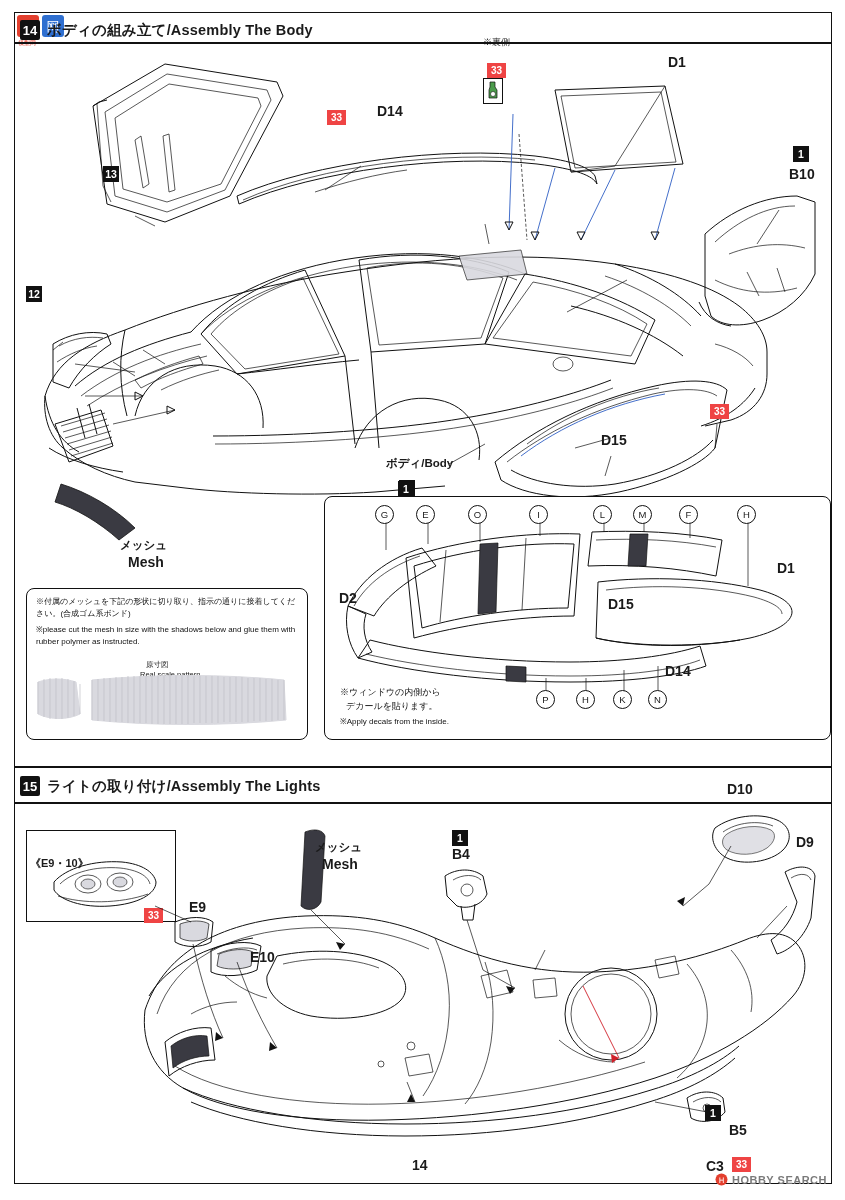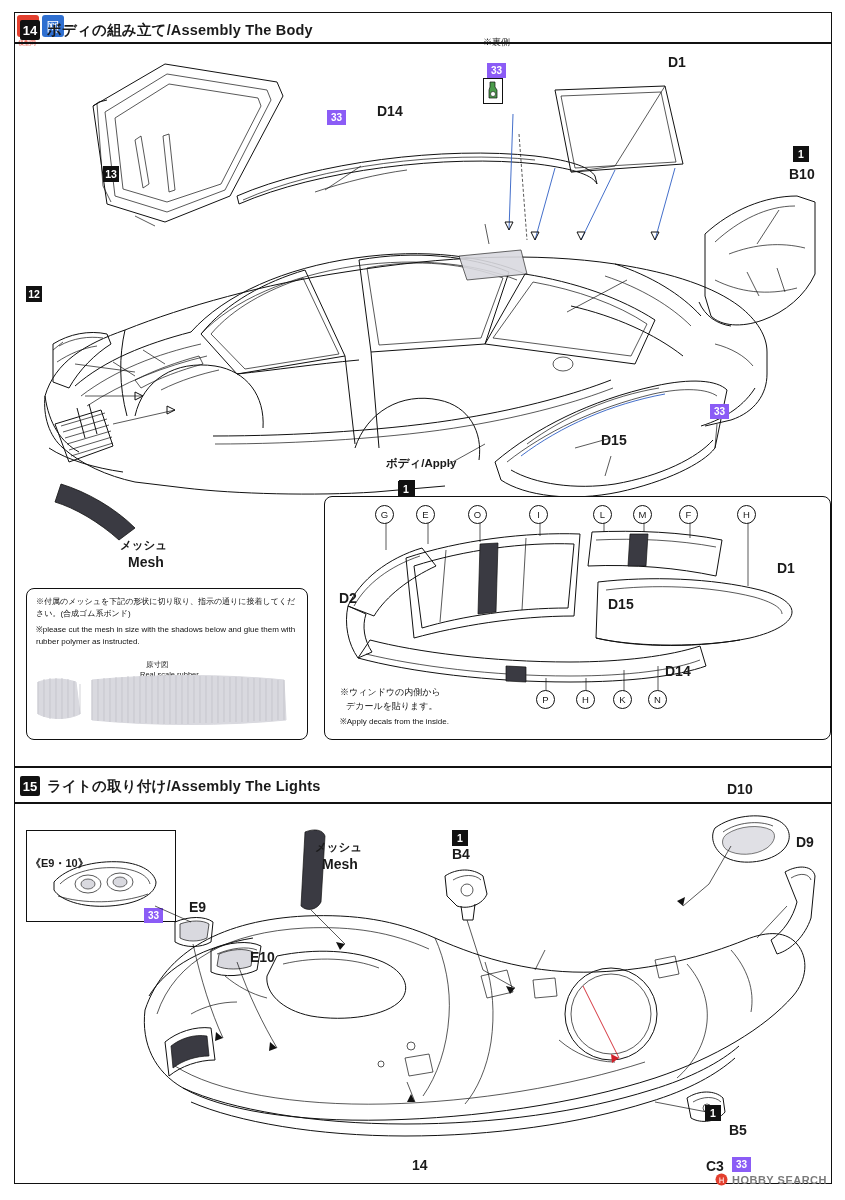--- a/index.html
+++ b/index.html
@@ -20,21 +20,21 @@
 
   
   .lbl{position:absolute;font-size:14px;font-weight:bold;white-space:nowrap;}
   .lbl-sm{position:absolute;font-size:9.5px;white-space:nowrap;}
   .lbl-jp{position:absolute;font-size:11px;white-space:nowrap;}
 
   
   .numbox{position:absolute;width:16px;height:16px;background:#111;color:#fff;font-size:10.5px;font-weight:bold;
           display:flex;align-items:center;justify-content:center;}
   
-  .tagbox{position:absolute;min-width:15px;height:15px;padding:0 2px;background:#8b5cf6;color:#fff;font-size:10px;font-weight:bold;
+  .tagbox{position:absolute;min-width:15px;height:15px;padding:0 2px;background:#ef4444;color:#fff;font-size:10px;font-weight:bold;
           display:flex;align-items:center;justify-content:center;}
 
   
   .bub{position:absolute;width:17px;height:17px;border:1px solid #111;border-radius:50%;
        font-size:9.5px;display:flex;align-items:center;justify-content:center;background:#fff;}
 
   
   .box{position:absolute;border:1px solid #111;box-sizing:border-box;background:#fff;}
   .box-round{border-radius:8px;}
 
@@ -222,21 +222,21 @@
       <path class="ln" d="M640 196 l-4 -8 l8 0 z" fill="#2f5fc4" stroke="#2f5fc4"></path>
       <path class="ln" d="M128 352 l-8 -4 l0 8 z" fill="#111"></path>
       <path class="ln" d="M160 366 l-8 -4 l0 8 z" fill="#111"></path>
     </g>
   </svg>
 
   <div class="lbl" style="left:668px;top:54px;">D1</div>
   <div class="lbl" style="left:377px;top:103px;">D14</div>
   <div class="lbl" style="left:601px;top:432px;">D15</div>
   <div class="lbl" style="left:789px;top:166px;">B10</div>
-  <div class="lbl" style="left:386px;top:456px;font-size:11.5px;">ボディ/Apply</div>
+  <div class="lbl" style="left:386px;top:456px;font-size:11.5px;">ボディ/Body</div>
 
   <div class="tagbox" style="left:327px;top:110px;">33</div>
   <div class="tagbox" style="left:487px;top:63px;">33</div>
   <div class="tagbox" style="left:710px;top:404px;">33</div>
   <div class="numbox" style="left:103px;top:166px;">13</div>
   <div class="numbox" style="left:26px;top:286px;">12</div>
   <div class="numbox" style="left:793px;top:146px;">1</div>
   <div class="numbox" style="left:399px;top:480px;">1</div>
 
   <div class="lbl-jp" style="left:483px;top:36px;font-size:9px;">※裏側</div>
@@ -247,21 +247,21 @@
     </svg>
   </div>
 
   <div class="lbl-jp" style="left:120px;top:538px;font-size:11.5px;font-weight:bold;">メッシュ</div>
   <div class="lbl" style="left:128px;top:554px;">Mesh</div>
 
   <div class="box box-round" style="left:26px;top:588px;width:282px;height:152px;"></div>
   <div class="note" style="left:36px;top:596px;width:262px;">※付属のメッシュを下記の形状に切り取り、指示の通りに接着してください。(合成ゴム系ボンド)</div>
   <div class="note" style="left:36px;top:624px;width:262px;">※please cut the mesh in size with the shadows below and glue them with rubber polymer as instructed.</div>
   <div class="lbl-sm" style="left:146px;top:660px;font-size:7.5px;text-align:right;">原寸図</div>
-  <div class="lbl-sm" style="left:140px;top:670px;font-size:7.5px;">Real scale rubber</div>
+  <div class="lbl-sm" style="left:140px;top:670px;font-size:7.5px;">Real scale pattern</div>
   <svg style="position:absolute;left:34px;top:676px;" width="266" height="58" viewBox="0 0 266 58">
     <path d="M4 6 C16 2, 30 2, 42 6 L46 38 C34 44, 16 44, 4 38 Z" fill="#d9d9df" stroke="#d9d9df"></path>
     <path d="M58 4 C120 -2, 190 -2, 250 4 L252 44 C190 50, 120 50, 58 44 Z" fill="#d9d9df" stroke="#d9d9df"></path>
     <g stroke="#bfbfc6" stroke-width=".7">
       <path d="M4 6 L4 38 M10 3 L10 41 M16 2 L16 43 M22 2 L22 43 M28 2 L28 43 M34 3 L34 42 M40 5 L40 40 M46 8 L46 38"></path>
       <path d="M58 4 L58 44 M64 3 L64 45 M70 2 L70 45 M76 2 L76 46 M82 1 L82 46 M88 1 L88 46 M94 0 L94 47 M100 0 L100 47
                M106 0 L106 47 M112 0 L112 47 M118 -1 L118 48 M124 -1 L124 48 M130 -1 L130 48 M136 -1 L136 48
                M142 -1 L142 48 M148 -1 L148 48 M154 -1 L154 48 M160 0 L160 47 M166 0 L166 47 M172 0 L172 47
                M178 0 L178 47 M184 0 L184 47 M190 1 L190 46 M196 1 L196 46 M202 1 L202 46 M208 1 L208 46
                M214 2 L214 46 M220 2 L220 45 M226 2 L226 45 M232 3 L232 45 M238 3 L238 45 M244 4 L244 44 M250 4 L250 44"></path>

